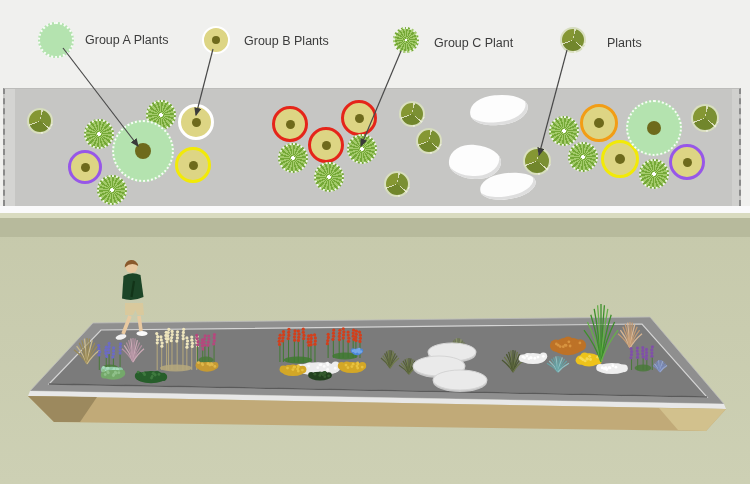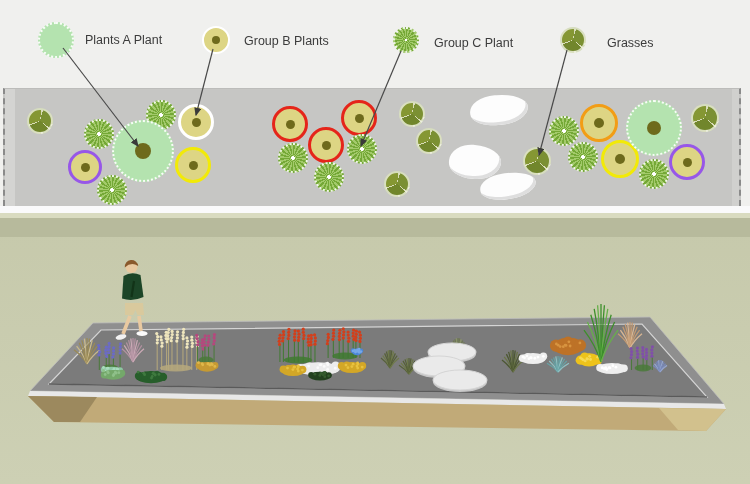--- a/index.html
+++ b/index.html
@@ -94,32 +94,32 @@
         </div>
         <div class="pp grassSym" style="left: 686px; top: 15px; width: 28px; height: 28px;"></div>
         <div class="pstone" style="left: 465px; top: 6px; width: 58px; height: 30px; transform: rotate(-5deg);"></div>
         <div class="pstone" style="left: 444px; top: 56px; width: 52px; height: 34px; transform: rotate(4deg);"></div>
         <div class="pstone" style="left: 475px; top: 84px; width: 56px; height: 26px; transform: rotate(-8deg);"></div>
       </div>
   </div>
 
   <div>
     <div class="pp groupA" style="left:38px;top:22px;width:36px;height:36px;"></div>
-    <span class="legend-label" style="left:85px;top:33px;">Plants A Plant</span>
+    <span class="legend-label" style="left:85px;top:33px;">Group A Plants</span>
 
     <div class="pp groupB" style="left:202px;top:26px;width:28px;height:28px;border-width:2px;">
         <span class="dot" style="width:8px;height:8px;margin:-4px;"></span>
       </div>
     <span class="legend-label" style="left:244px;top:34px;">Group B Plants</span>
 
     <div class="pp groupC" style="left:393px;top:27px;width:26px;height:26px;"></div>
     <span class="legend-label" style="left:434px;top:36px;">Group C Plant</span>
 
     <div class="pp grassSym" style="left:560px;top:27px;width:26px;height:26px;"></div>
-    <span class="legend-label" style="left:607px;top:36px;">Grasses</span>
+    <span class="legend-label" style="left:607px;top:36px;">Plants</span>
   </div>
 
   <svg id="callout-svg">
     <defs>
       <marker id="arrow" markerWidth="7" markerHeight="6" refX="6" refY="3" orient="auto">
         <path d="M0,0 L7,3 L0,6 Z" fill="#3a3a3a"></path>
       </marker>
     </defs>
     <g id="callout-lines">
         <line x1="63" y1="48" x2="138" y2="146" stroke="#4a4a4a" stroke-width="1.2" marker-end="url(#arrow)"></line>

